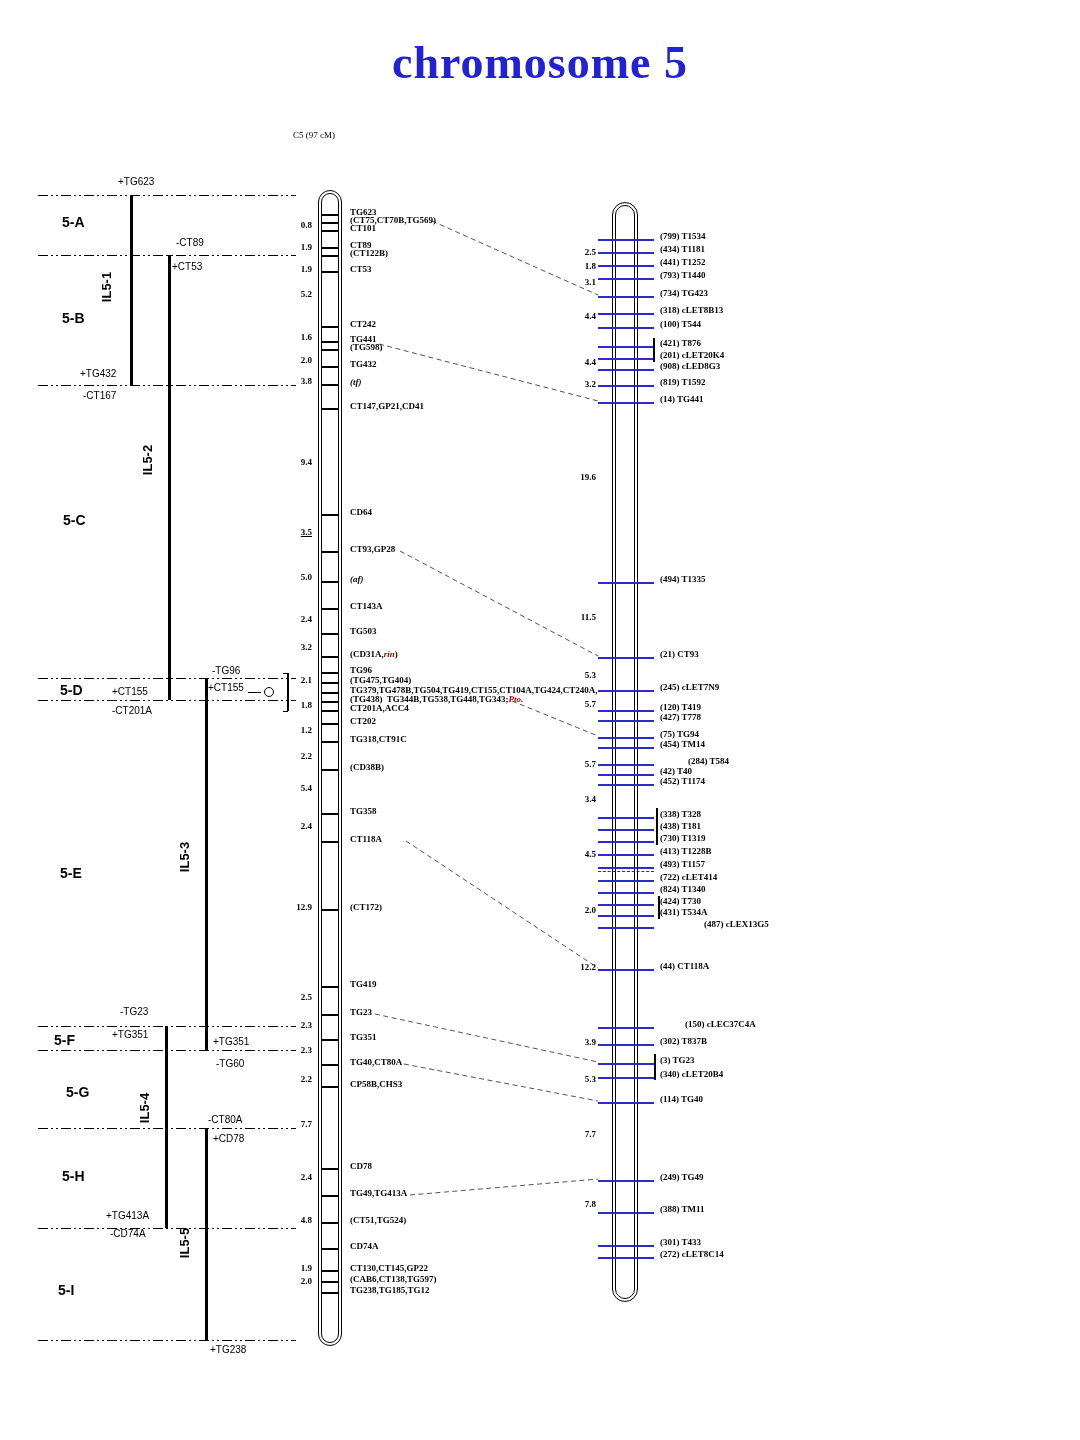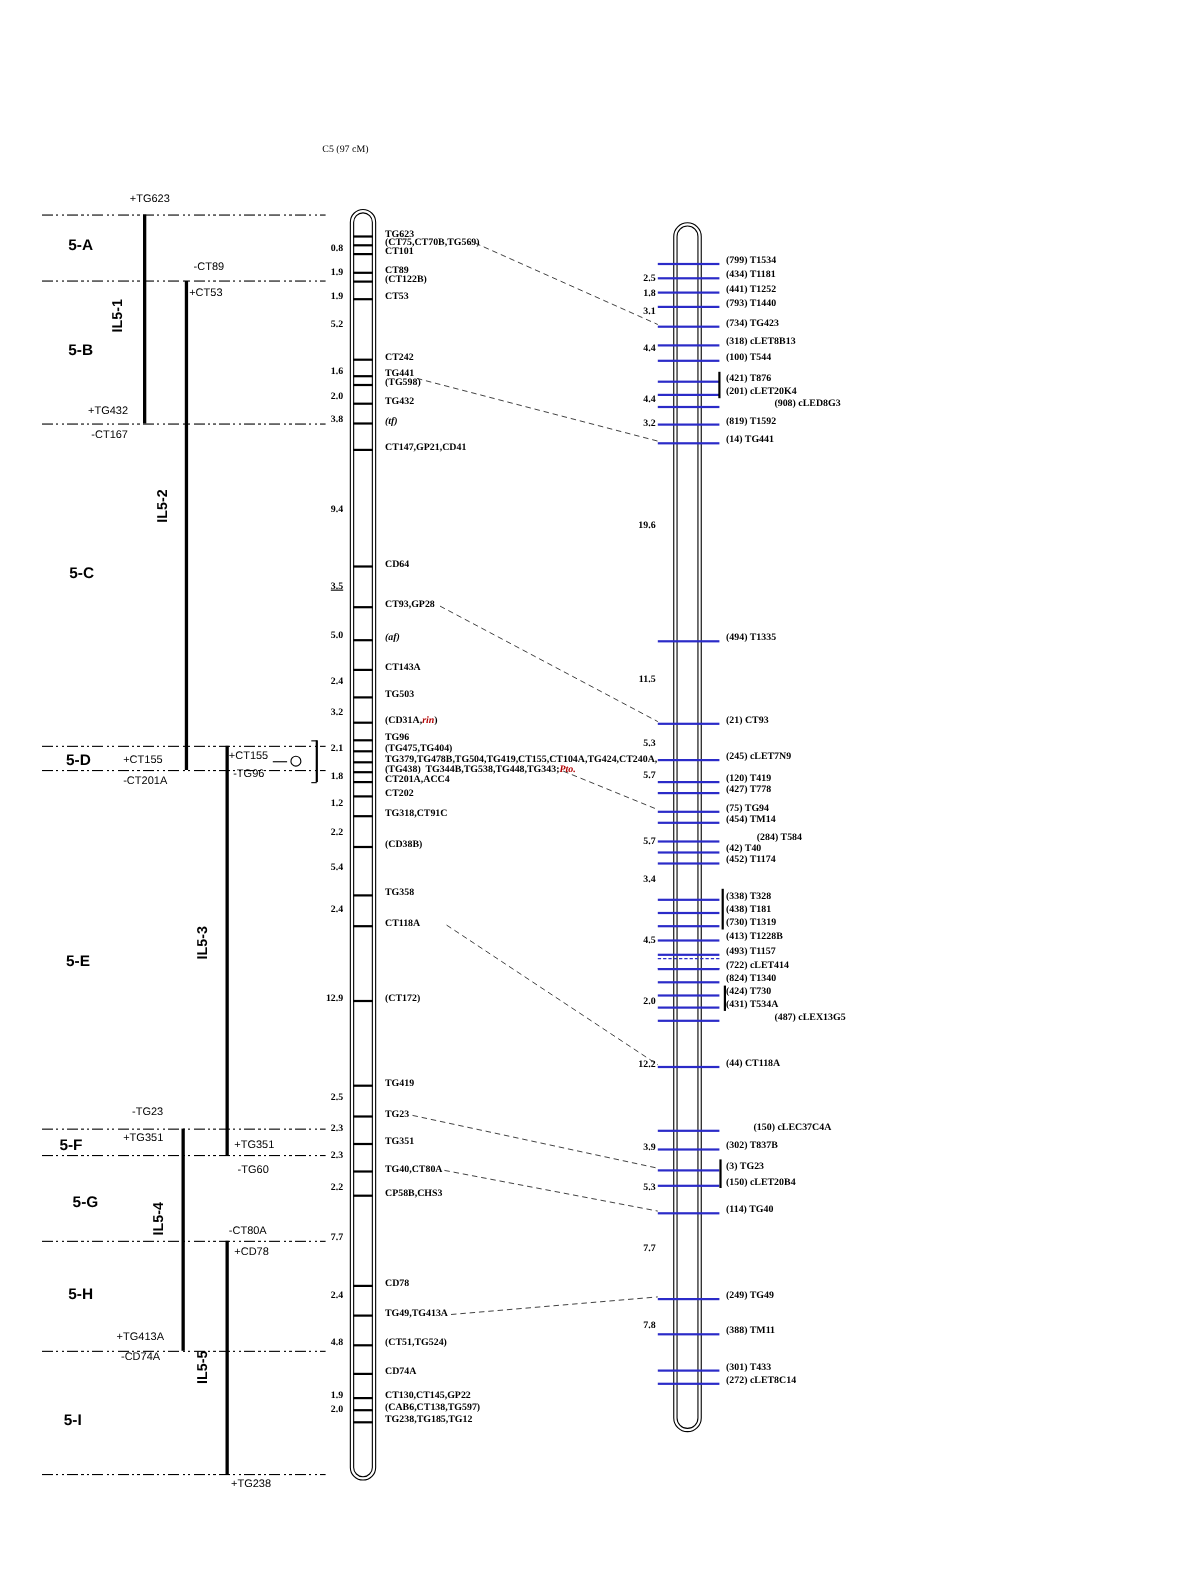--- a/index.html
+++ b/index.html
@@ -46,20 +46,21 @@
   <svg id="connector-svg" width="1080" height="1440">
       <line x1="432" y1="221" x2="598" y2="295" stroke="#404040" stroke-width="0.9" stroke-dasharray="5 3.5"></line>
       <line x1="379" y1="344" x2="598" y2="401" stroke="#404040" stroke-width="0.9" stroke-dasharray="5 3.5"></line>
       <line x1="400" y1="551" x2="598" y2="656" stroke="#404040" stroke-width="0.9" stroke-dasharray="5 3.5"></line>
       <line x1="512" y1="701" x2="598" y2="736" stroke="#404040" stroke-width="0.9" stroke-dasharray="5 3.5"></line>
       <line x1="406" y1="841" x2="598" y2="968" stroke="#404040" stroke-width="0.9" stroke-dasharray="5 3.5"></line>
       <line x1="375" y1="1014" x2="598" y2="1062" stroke="#404040" stroke-width="0.9" stroke-dasharray="5 3.5"></line>
       <line x1="404" y1="1064" x2="598" y2="1101" stroke="#404040" stroke-width="0.9" stroke-dasharray="5 3.5"></line>
       <line x1="410" y1="1195" x2="598" y2="1179" stroke="#404040" stroke-width="0.9" stroke-dasharray="5 3.5"></line>
     </svg>
+  <div id="page-title" style="color: rgb(33, 33, 213);">chromosome 5</div>
   <div class="map-label" style="left:293px; top:130px;">C5 (97 cM)</div>
 <div class="abs dashdot" style="left: 38px; top: 195px; width: 258px;"></div>
     <div class="abs dashdot" style="left: 38px; top: 255px; width: 258px;"></div>
     <div class="abs dashdot" style="left: 38px; top: 385px; width: 258px;"></div>
     <div class="abs dashdot" style="left: 38px; top: 678px; width: 258px;"></div>
     <div class="abs dashdot" style="left: 38px; top: 700px; width: 258px;"></div>
     <div class="abs dashdot" style="left: 38px; top: 1026px; width: 258px;"></div>
     <div class="abs dashdot" style="left: 38px; top: 1050px; width: 258px;"></div>
     <div class="abs dashdot" style="left: 38px; top: 1128px; width: 258px;"></div>
     <div class="abs dashdot" style="left: 38px; top: 1228px; width: 258px;"></div>
@@ -81,21 +82,21 @@
     <div class="abs il-label" style="left: 184px; top: 857px; transform: translate(-50%, -50%) rotate(-90deg);">IL5-3</div>
     <div class="abs ilbar" style="left: 165px; top: 1026px; height: 202px;"></div>
     <div class="abs il-label" style="left: 144px; top: 1108px; transform: translate(-50%, -50%) rotate(-90deg);">IL5-4</div>
     <div class="abs ilbar" style="left: 205px; top: 1128px; height: 212px;"></div>
     <div class="abs il-label" style="left: 184px; top: 1243px; transform: translate(-50%, -50%) rotate(-90deg);">IL5-5</div>
     <div class="abs boundary-label" style="left: 118px; top: 176px;">+TG623</div>
     <div class="abs boundary-label" style="left: 176px; top: 237px;">-CT89</div>
     <div class="abs boundary-label" style="left: 172px; top: 261px;">+CT53</div>
     <div class="abs boundary-label" style="left: 80px; top: 368px;">+TG432</div>
     <div class="abs boundary-label" style="left: 83px; top: 390px;">-CT167</div>
-    <div class="abs boundary-label" style="left: 212px; top: 698px;">-TG96</div>
+    <div class="abs boundary-label" style="left: 212px; top: 665px;">-TG96</div>
     <div class="abs boundary-label" style="left: 112px; top: 686px;">+CT155</div>
     <div class="abs boundary-label" style="left: 208px; top: 682px;">+CT155</div>
     <div class="abs boundary-label" style="left: 112px; top: 705px;">-CT201A</div>
     <div class="abs boundary-label" style="left: 120px; top: 1006px;">-TG23</div>
     <div class="abs boundary-label" style="left: 112px; top: 1029px;">+TG351</div>
     <div class="abs boundary-label" style="left: 213px; top: 1036px;">+TG351</div>
     <div class="abs boundary-label" style="left: 216px; top: 1058px;">-TG60</div>
     <div class="abs boundary-label" style="left: 208px; top: 1114px;">-CT80A</div>
     <div class="abs boundary-label" style="left: 213px; top: 1133px;">+CD78</div>
     <div class="abs boundary-label" style="left: 106px; top: 1210px;">+TG413A</div>
@@ -229,21 +230,21 @@
     <div class="abs marker" style="left: 660px; top: 289px;">(734) TG423</div>
     <div class="abs rtick" style="left: 598px; top: 313px; width: 56px; background: rgb(43, 43, 200);"></div>
     <div class="abs marker" style="left: 660px; top: 306px;">(318) cLET8B13</div>
     <div class="abs rtick" style="left: 598px; top: 327px; width: 56px; background: rgb(43, 43, 200);"></div>
     <div class="abs marker" style="left: 660px; top: 320px;">(100) T544</div>
     <div class="abs rtick" style="left: 598px; top: 346px; width: 56px; background: rgb(43, 43, 200);"></div>
     <div class="abs marker" style="left: 660px; top: 339px;">(421) T876</div>
     <div class="abs rtick" style="left: 598px; top: 358px; width: 56px; background: rgb(43, 43, 200);"></div>
     <div class="abs marker" style="left: 660px; top: 351px;">(201) cLET20K4</div>
     <div class="abs rtick" style="left: 598px; top: 369px; width: 56px; background: rgb(43, 43, 200);"></div>
-    <div class="abs marker" style="left: 660px; top: 362px; margin-left: 44px;">(908) cLED8G3</div>
+    <div class="abs marker" style="left: 660px; top: 362px;">(908) cLED8G3</div>
     <div class="abs rtick" style="left: 598px; top: 385px; width: 56px; background: rgb(43, 43, 200);"></div>
     <div class="abs marker" style="left: 660px; top: 378px;">(819) T1592</div>
     <div class="abs rtick" style="left: 598px; top: 402px; width: 56px; background: rgb(43, 43, 200);"></div>
     <div class="abs marker" style="left: 660px; top: 395px;">(14) TG441</div>
     <div class="abs rtick" style="left: 598px; top: 582px; width: 56px; background: rgb(43, 43, 200);"></div>
     <div class="abs marker" style="left: 660px; top: 575px;">(494) T1335</div>
     <div class="abs rtick" style="left: 598px; top: 657px; width: 56px; background: rgb(43, 43, 200);"></div>
     <div class="abs marker" style="left: 660px; top: 650px;">(21) CT93</div>
     <div class="abs rtick" style="left: 598px; top: 690px; width: 56px; background: rgb(43, 43, 200);"></div>
     <div class="abs marker" style="left: 660px; top: 683px;">(245) cLET7N9</div>
@@ -283,21 +284,21 @@
     <div class="abs marker" style="left: 660px; top: 920px; margin-left: 44px;">(487) cLEX13G5</div>
     <div class="abs rtick" style="left: 598px; top: 969px; width: 56px; background: rgb(43, 43, 200);"></div>
     <div class="abs marker" style="left: 660px; top: 962px;">(44) CT118A</div>
     <div class="abs rtick" style="left: 598px; top: 1027px; width: 56px; background: rgb(43, 43, 200);"></div>
     <div class="abs marker" style="left: 685px; top: 1020px;">(150) cLEC37C4A</div>
     <div class="abs rtick" style="left: 598px; top: 1044px; width: 56px; background: rgb(43, 43, 200);"></div>
     <div class="abs marker" style="left: 660px; top: 1037px;">(302) T837B</div>
     <div class="abs rtick" style="left: 598px; top: 1063px; width: 56px; background: rgb(43, 43, 200);"></div>
     <div class="abs marker" style="left: 660px; top: 1056px;">(3) TG23</div>
     <div class="abs rtick" style="left: 598px; top: 1077px; width: 56px; background: rgb(43, 43, 200);"></div>
-    <div class="abs marker" style="left: 660px; top: 1070px;">(150) cLET20B4</div>
+    <div class="abs marker" style="left: 660px; top: 1070px;">(340) cLET20B4</div>
     <div class="abs rtick" style="left: 598px; top: 1102px; width: 56px; background: rgb(43, 43, 200);"></div>
     <div class="abs marker" style="left: 660px; top: 1095px;">(114) TG40</div>
     <div class="abs rtick" style="left: 598px; top: 1180px; width: 56px; background: rgb(43, 43, 200);"></div>
     <div class="abs marker" style="left: 660px; top: 1173px;">(249) TG49</div>
     <div class="abs rtick" style="left: 598px; top: 1212px; width: 56px; background: rgb(43, 43, 200);"></div>
     <div class="abs marker" style="left: 660px; top: 1205px;">(388) TM11</div>
     <div class="abs rtick" style="left: 598px; top: 1245px; width: 56px; background: rgb(43, 43, 200);"></div>
     <div class="abs marker" style="left: 660px; top: 1238px;">(301) T433</div>
     <div class="abs rtick" style="left: 598px; top: 1257px; width: 56px; background: rgb(43, 43, 200);"></div>
     <div class="abs marker" style="left: 660px; top: 1250px;">(272) cLET8C14</div>

